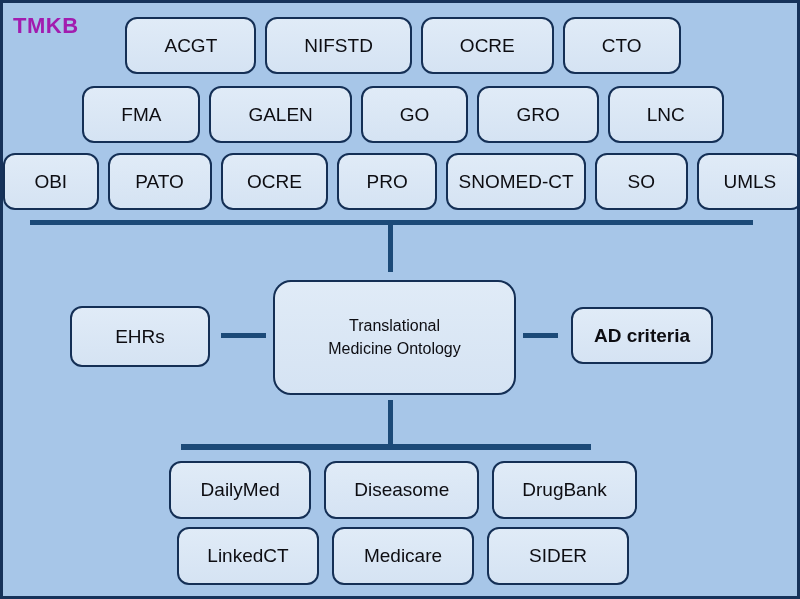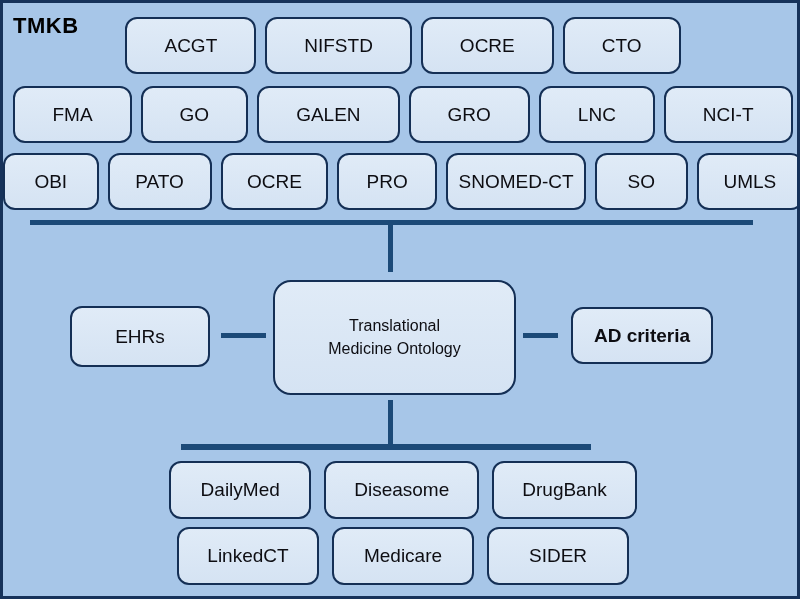--- a/index.html
+++ b/index.html
@@ -16,21 +16,21 @@
     overflow: hidden;
   }
 
   .corner-title {
     position: absolute;
     left: 10px;
     top: 10px;
     font-size: 22px;
     font-weight: bold;
     letter-spacing: 0.5px;
-    color: #000000;
+    color: #a21caf;
   }
 
   
   .box {
     background: linear-gradient(180deg, #e0ebf7 0%, #d5e3f3 100%);
     border: 2.5px solid #142f55;
     border-radius: 12px;
     display: flex;
     align-items: center;
     justify-content: center;
@@ -110,25 +110,24 @@
 
   <div class="rows-area">
     <div class="box-row row-1">
         <div class="box">ACGT</div>
         <div class="box">NIFSTD</div>
         <div class="box">OCRE</div>
         <div class="box">CTO</div>
       </div>
     <div class="box-row row-2">
         <div class="box">FMA</div>
+        <div class="box">GALEN</div>
         <div class="box">GO</div>
-        <div class="box">GALEN</div>
         <div class="box">GRO</div>
         <div class="box">LNC</div>
-        <div class="box">NCI-T</div>
       </div>
     <div class="box-row row-3">
         <div class="box">OBI</div>
         <div class="box">PATO</div>
         <div class="box">OCRE</div>
         <div class="box">PRO</div>
         <div class="box">SNOMED-CT</div>
         <div class="box">SO</div>
         <div class="box">UMLS</div>
       </div>

